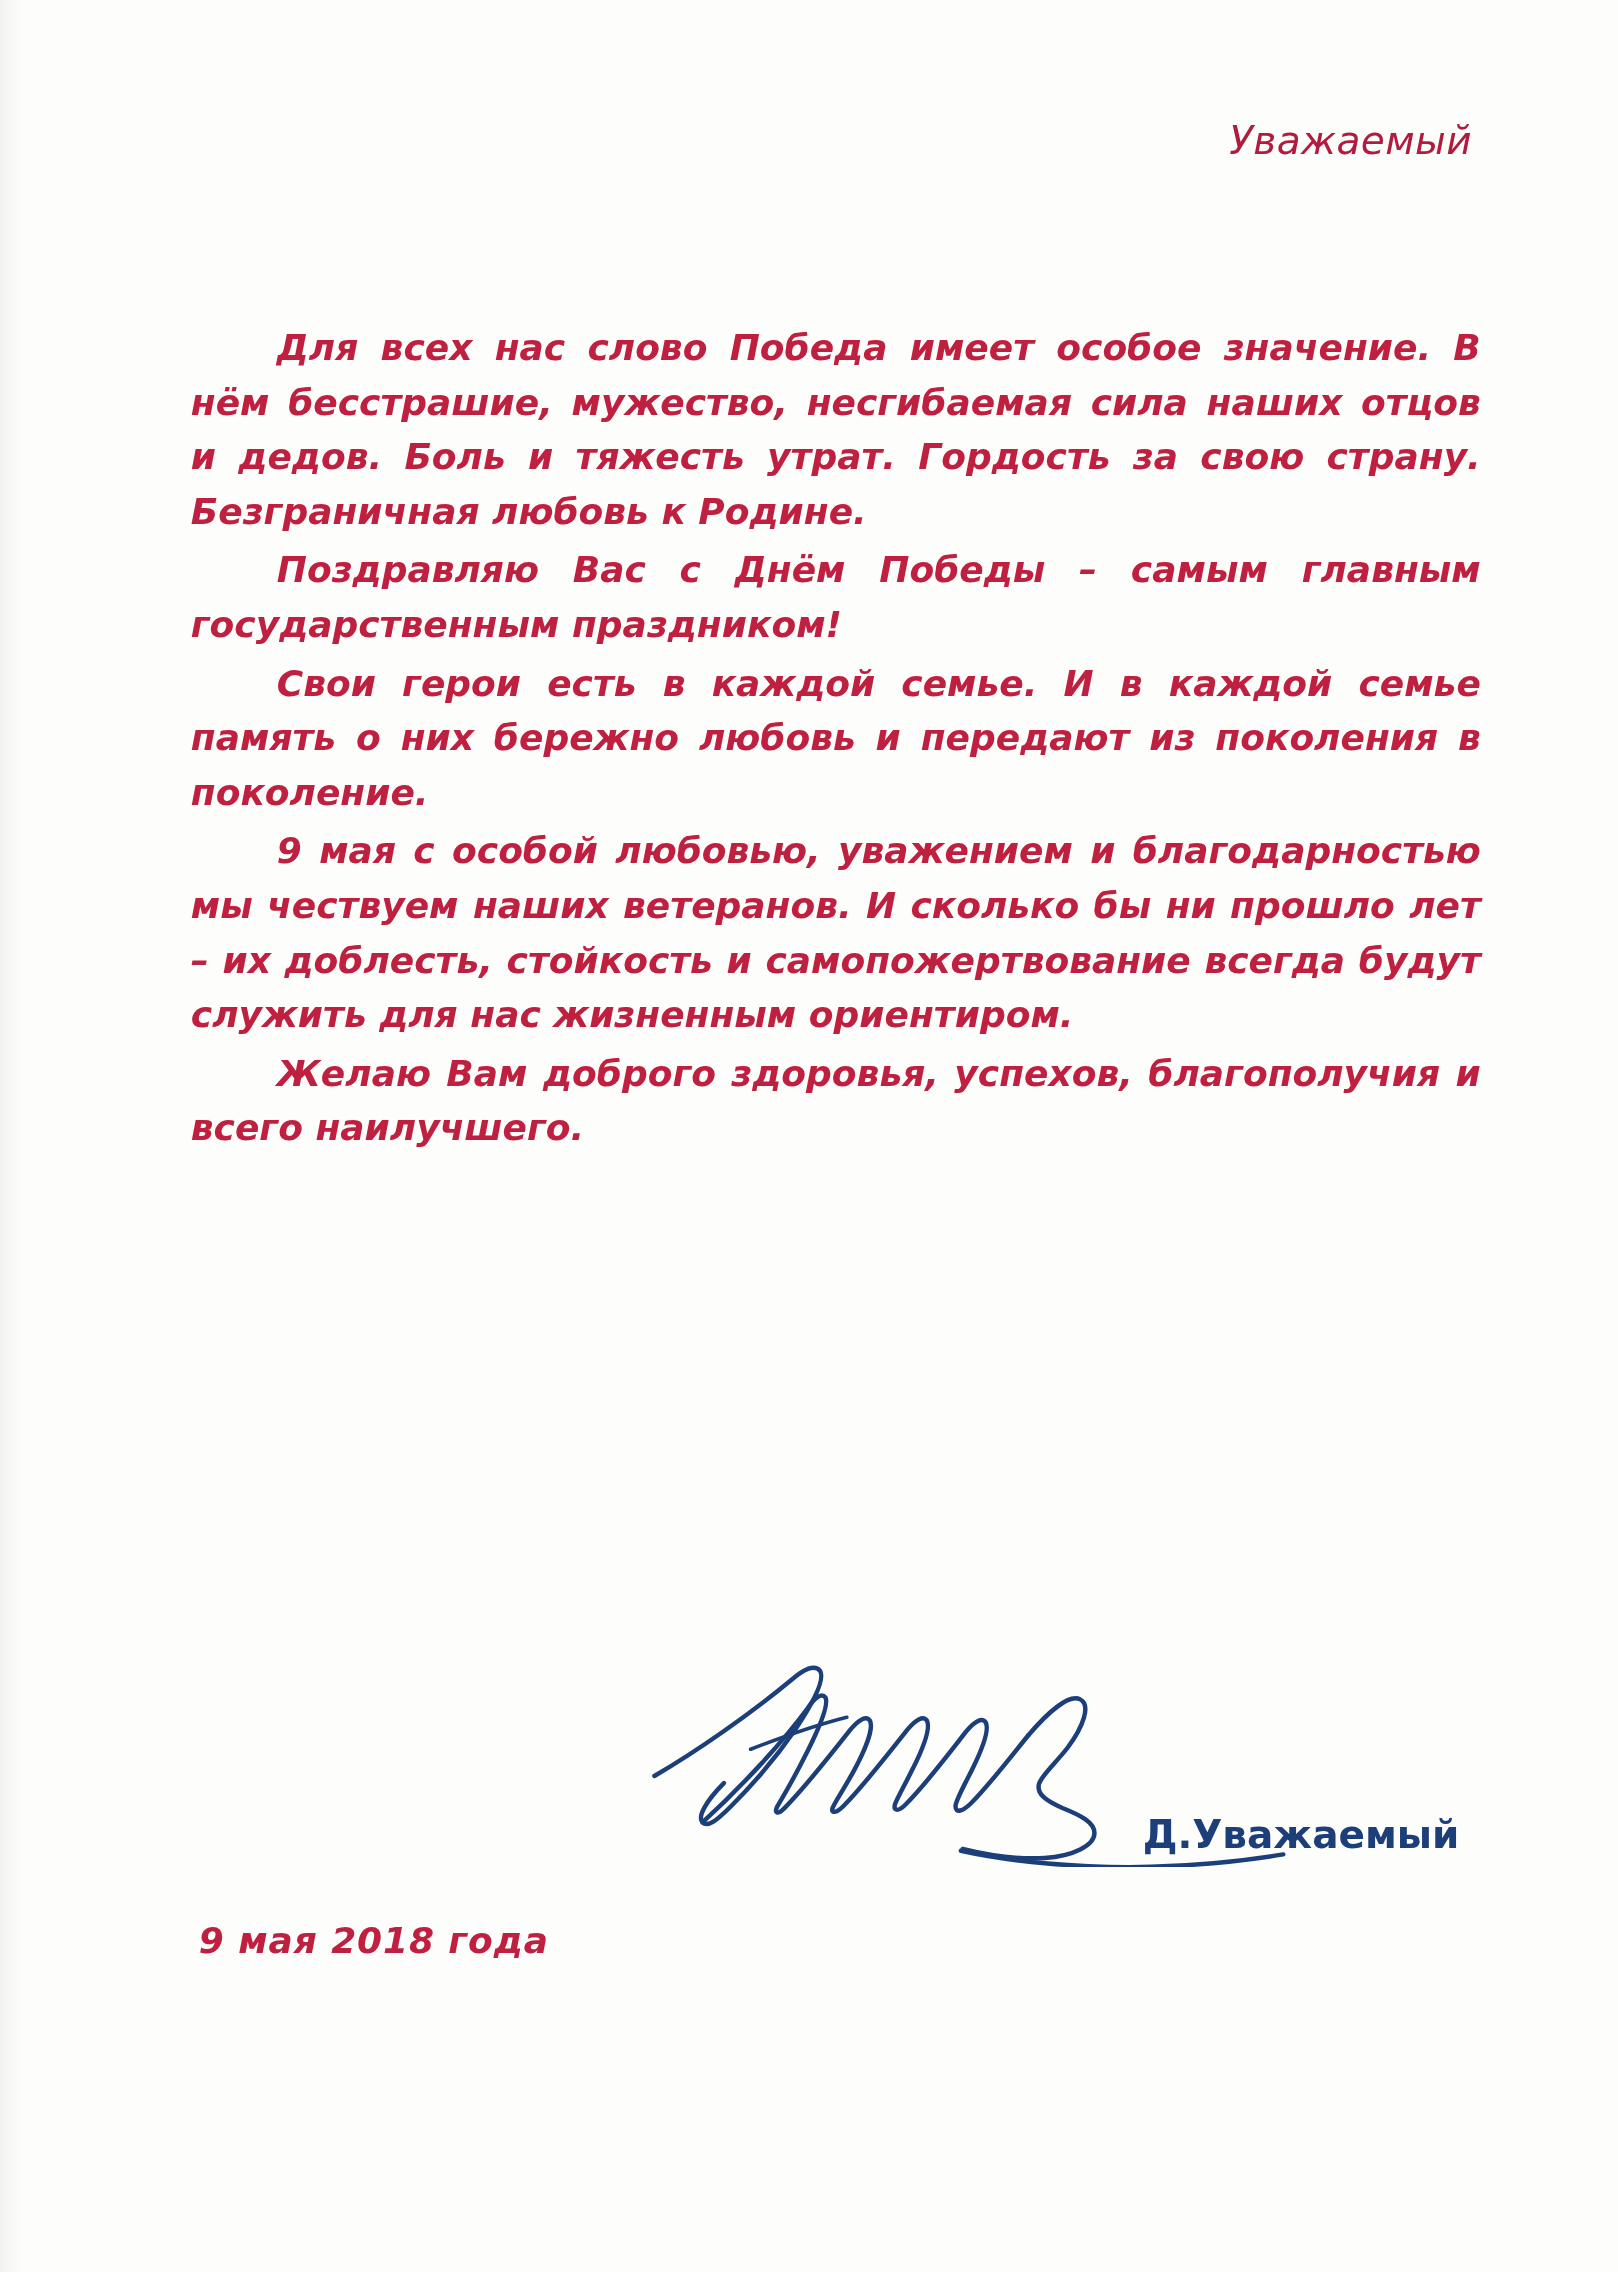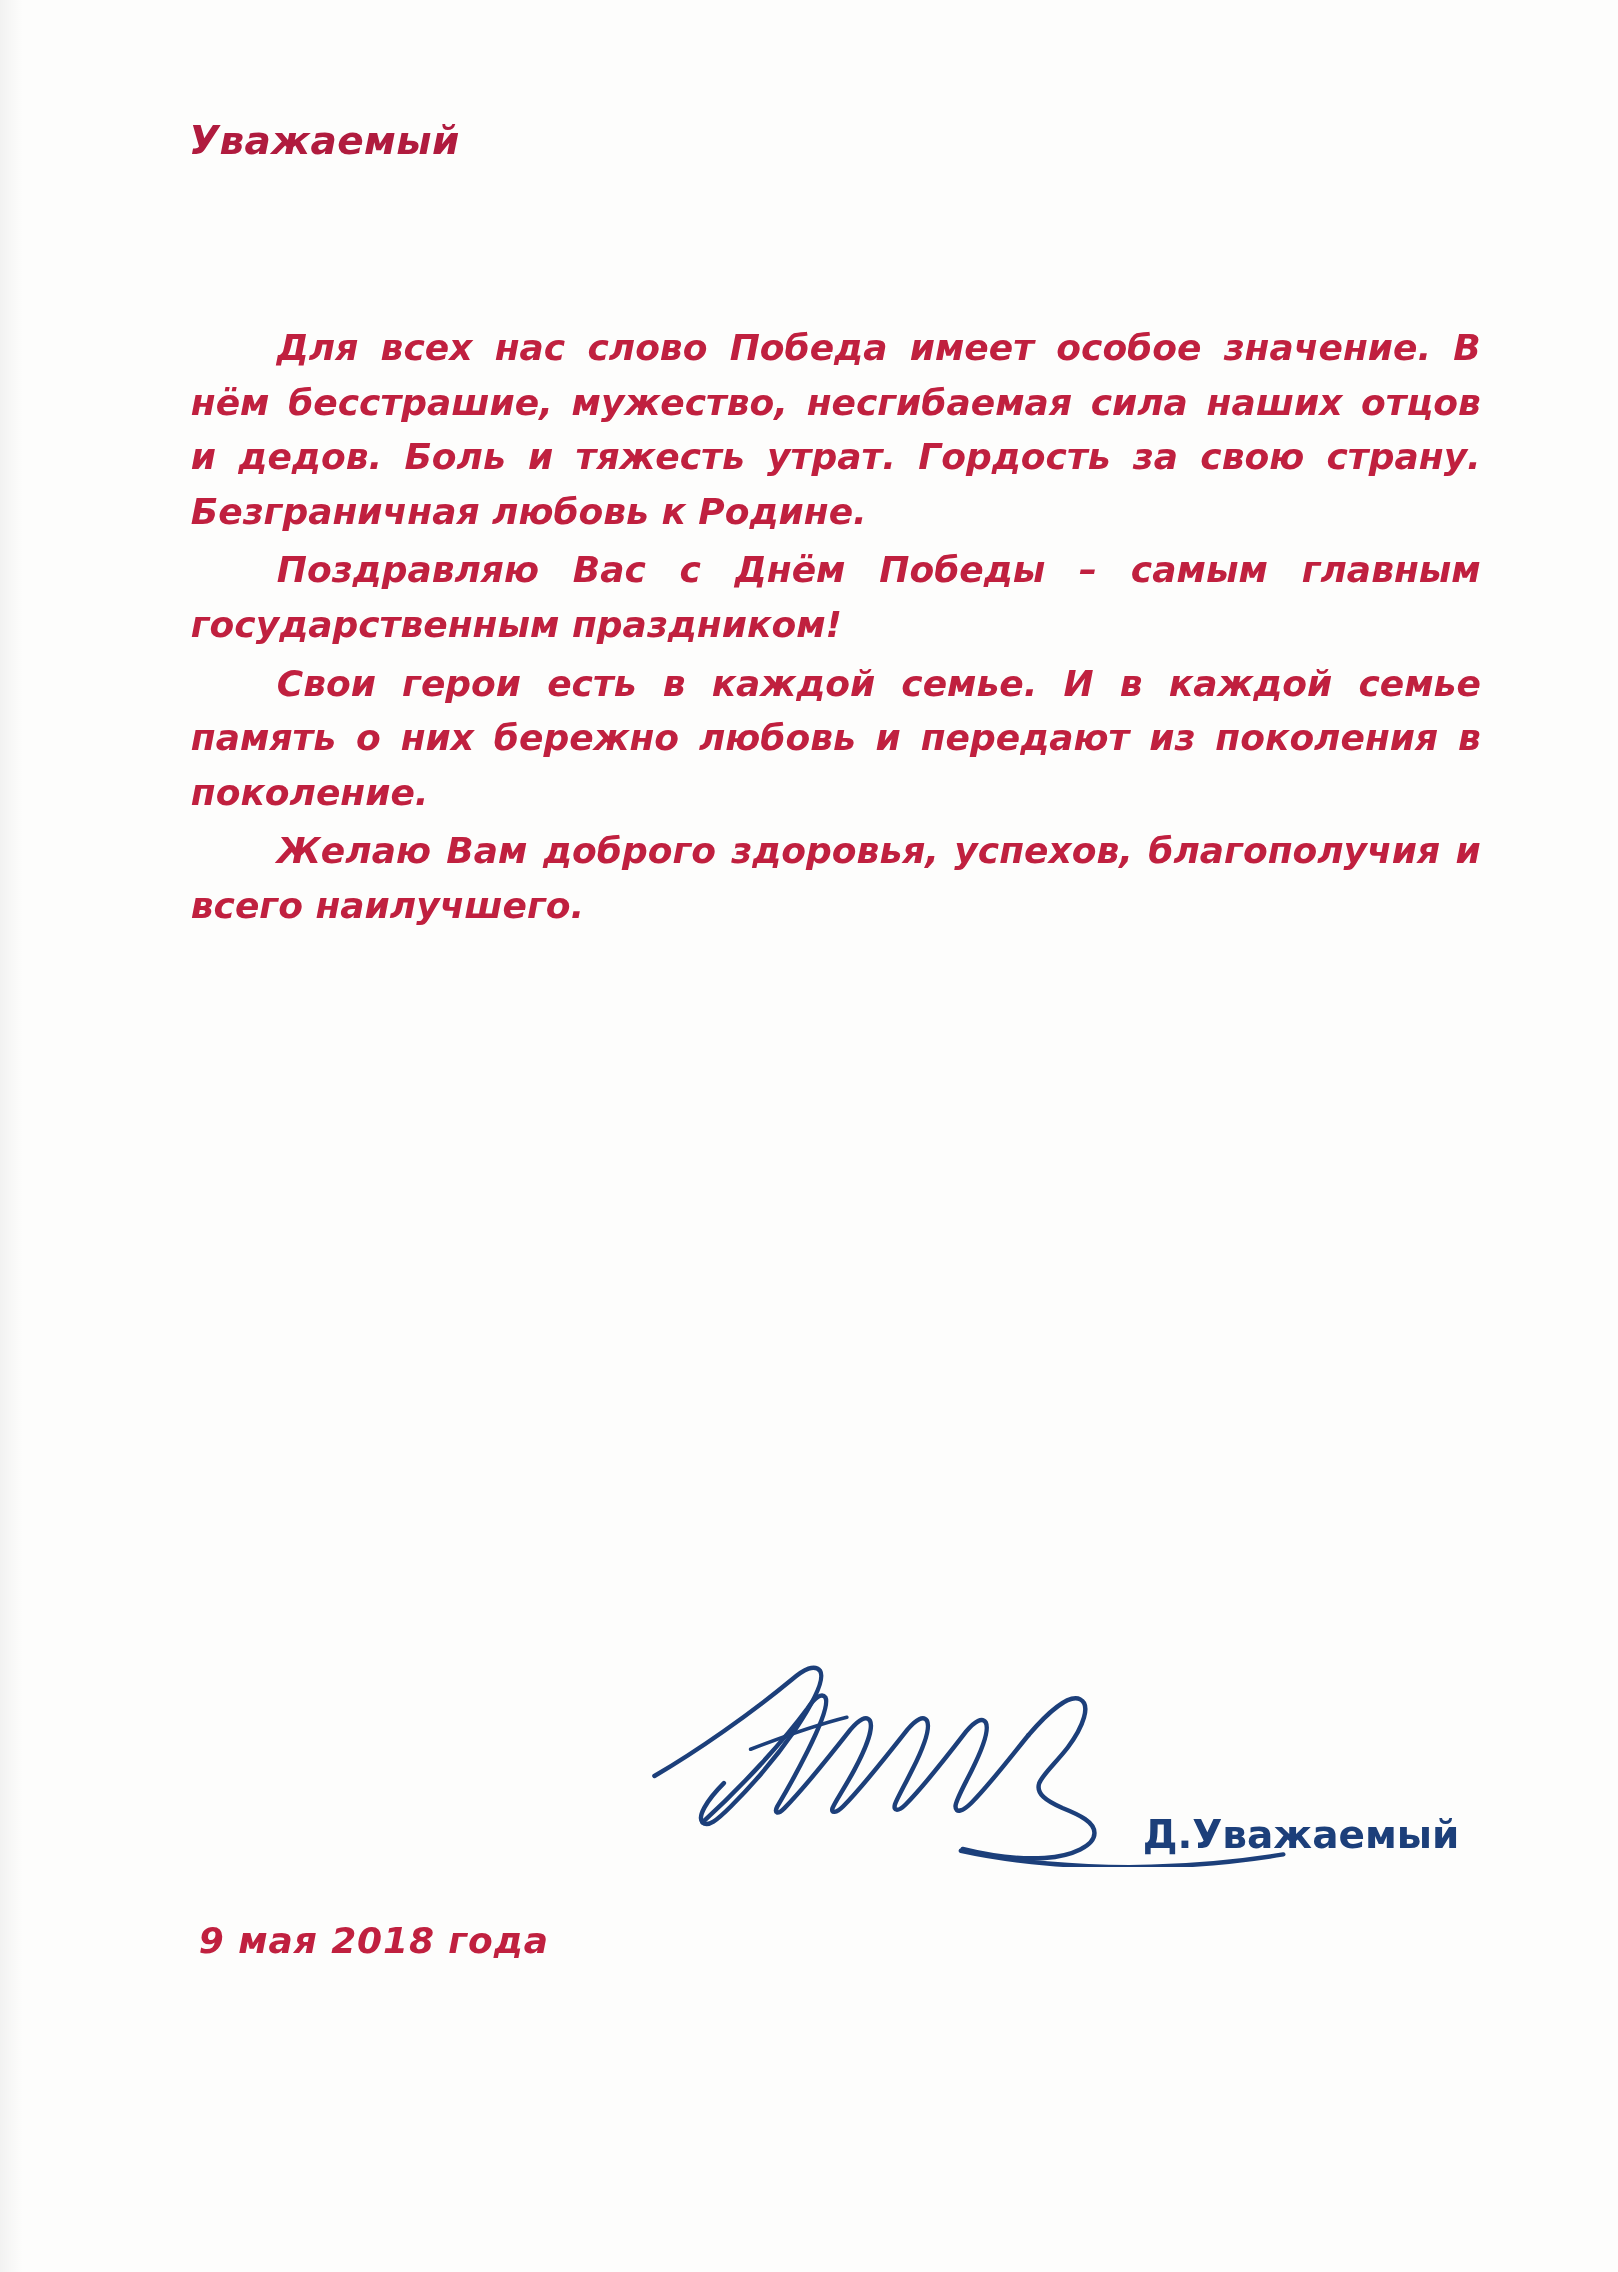--- a/index.html
+++ b/index.html
@@ -27,24 +27,24 @@
     top: 0;
     width: 1283px;
     height: 2272px;
   }
 
   .salutation {
     position: absolute;
     left: 0;
     top: 116px;
     width: 1283px;
-    text-align: left;
+    text-align: right;
     color: #b01b3e;
     font-family: "DejaVu Sans", sans-serif;
-    font-weight: bold;
+    font-weight: normal;
     font-style: italic;
     font-size: 39px;
     line-height: 1.28;
     letter-spacing: 0.4px;
   }
   .salutation .line2 {
     display: block;
     letter-spacing: 1.3px;
   }
 
@@ -130,20 +130,21 @@
   <div class="letter">
 
     <div class="salutation">
       <span>Уважаемый</span>
     </div>
 
     <div class="body-text">
       <p class="para">Для всех нас слово Победа имеет особое значение. В нём бесстрашие, мужество, несгибаемая сила наших отцов и дедов. Боль и тяжесть утрат. Гордость за свою страну. Безграничная любовь к Родине.</p>
       <p class="para">Поздравляю Вас с Днём Победы – самым главным государственным праздником!</p>
       <p class="para">Свои герои есть в каждой семье. И в каждой семье память о них бережно любовь и передают из поколения в поколение.</p>
+      <p class="para">9 мая с особой любовью, уважением и благодарностью мы чествуем наших ветеранов. И сколько бы ни прошло лет – их доблесть, стойкость и самопожертвование всегда будут служить для нас жизненным ориентиром.</p>
       <p class="para">Желаю Вам доброго здоровья, успехов, благополучия и всего наилучшего.</p>
     </div>
 
     <div class="signature-block">
       <svg class="signature-svg" viewBox="0 0 760 250" aria-hidden="true">
         <g fill="none" stroke="#1c3f7a" stroke-linecap="round" stroke-linejoin="round">
           <path d="M42 148 C 90 120, 150 78, 196 40 C 210 28, 222 22, 228 30 C 234 40, 220 66, 200 96 C 178 128, 150 160, 128 182 C 112 198, 102 206, 96 200 C 90 194, 100 176, 120 156" stroke-width="5"></path>
           <path d="M96 200 C 140 160, 186 110, 214 72 C 222 60, 230 54, 234 60 C 238 68, 228 92, 214 120 C 200 148, 186 172, 180 182 C 176 190, 180 192, 188 184 C 208 164, 240 124, 262 96 C 272 84, 280 80, 284 86 C 288 94, 280 116, 266 142 C 254 164, 244 178, 242 184 C 240 190, 246 190, 254 182 C 274 162, 304 124, 326 96 C 336 84, 344 80, 348 86 C 352 94, 344 116, 332 140 C 322 160, 314 174, 312 180 C 310 188, 316 188, 324 180 C 344 160, 372 124, 392 98 C 402 86, 410 82, 414 88 C 418 96, 410 118, 398 142 C 388 162, 380 176, 380 182 C 380 190, 388 188, 398 178 C 418 158, 444 124, 462 102" stroke-width="5"></path>
           <path d="M462 102 C 486 74, 508 56, 520 62 C 532 68, 524 92, 506 116 C 492 134, 478 146, 474 156 C 470 168, 482 176, 500 184 C 520 192, 536 200, 536 212 C 536 226, 512 238, 480 240 C 448 242, 412 236, 388 230" stroke-width="5"></path>
           <path d="M386 232 C 440 244, 520 252, 600 250 C 660 248, 712 242, 748 236" stroke-width="5"></path>

